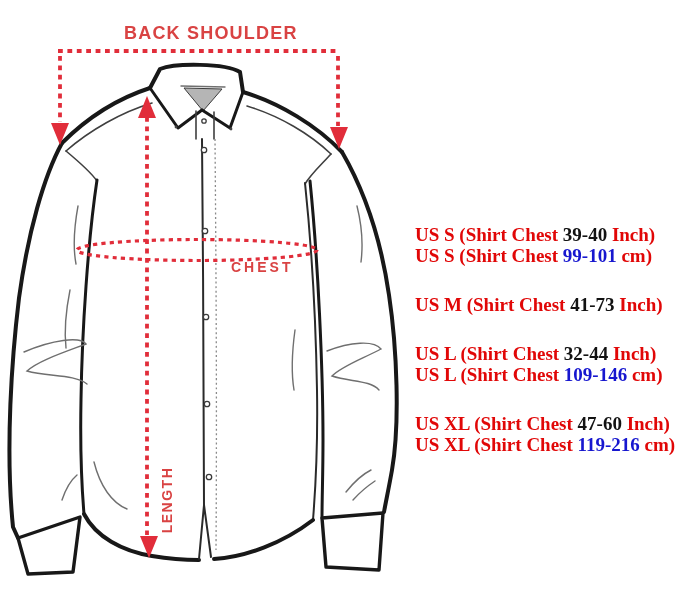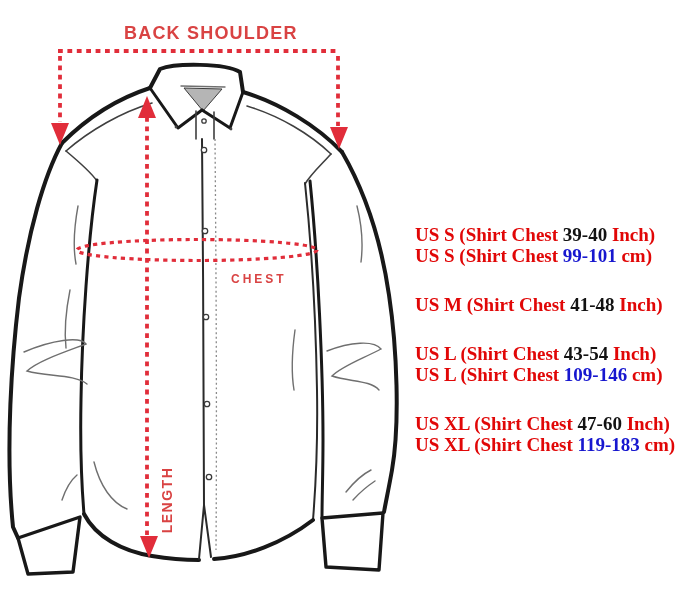--- a/index.html
+++ b/index.html
@@ -25,21 +25,21 @@
   
   .dash{fill:none;stroke:var(--c-dash,#e12d3a);stroke-width:3.8;stroke-dasharray:4.8 4.6;}
   .dashe{fill:none;stroke:var(--c-dash,#e12d3a);stroke-width:3.2;stroke-dasharray:4.2 4.2;}
   .arr{fill:var(--c-dash,#e12d3a);stroke:none;}
 
   .diagram-label{
     position:absolute;color:var(--c-label,#d94343);font-weight:bold;
     font-family:"Liberation Sans",sans-serif;white-space:nowrap;
   }
   #back-shoulder-label{left:124px;top:23px;width:162px;text-align:center;font-size:18px;letter-spacing:1.2px;}
-  #chest-label{left:231px;top:272px;font-size:12px;letter-spacing:3px;}
+  #chest-label{left:231px;top:259px;font-size:14px;letter-spacing:3px;}
   #length-label{left:127px;top:492px;width:80px;text-align:center;font-size:14px;letter-spacing:1.5px;transform:rotate(-90deg);}
 
   
   #size-chart{
     position:absolute;left:415px;top:224px;
     font-family:"Liberation Serif",serif;font-weight:bold;font-size:19px;line-height:21px;
   }
   .size-group{margin-bottom:28px;}
   .size-line{white-space:pre;}
   .t-red{color:var(--c-red,#e10707);}
@@ -136,27 +136,27 @@
   <div class="diagram-label" id="length-label">LENGTH</div>
 
   <div id="size-chart">
 
     <div class="size-group">
       <div class="size-line"><span class="t-red">US S (Shirt Chest </span><span class="t-inch">39-40</span><span class="t-red"> Inch)</span></div>
       <div class="size-line"><span class="t-red">US S (Shirt Chest </span><span class="t-cm">99-101</span><span class="t-red"> cm)</span></div>
     </div>
 
     <div class="size-group">
-      <div class="size-line"><span class="t-red">US M (Shirt Chest </span><span class="t-inch">41-48</span><span class="t-red"> Inch)</span></div>
+      <div class="size-line"><span class="t-red">US M (Shirt Chest </span><span class="t-inch">41-73</span><span class="t-red"> Inch)</span></div>
     </div>
 
     <div class="size-group">
-      <div class="size-line"><span class="t-red">US L (Shirt Chest </span><span class="t-inch">43-54</span><span class="t-red"> Inch)</span></div>
+      <div class="size-line"><span class="t-red">US L (Shirt Chest </span><span class="t-inch">32-44</span><span class="t-red"> Inch)</span></div>
       <div class="size-line"><span class="t-red">US L (Shirt Chest </span><span class="t-cm">109-146</span><span class="t-red"> cm)</span></div>
     </div>
 
     <div class="size-group">
       <div class="size-line"><span class="t-red">US XL (Shirt Chest </span><span class="t-inch">47-60</span><span class="t-red"> Inch)</span></div>
-      <div class="size-line"><span class="t-red">US XL (Shirt Chest </span><span class="t-cm">119-183</span><span class="t-red"> cm)</span></div>
+      <div class="size-line"><span class="t-red">US XL (Shirt Chest </span><span class="t-cm">119-216</span><span class="t-red"> cm)</span></div>
     </div>
 
   </div>
 </div>
 
 </body></html>

